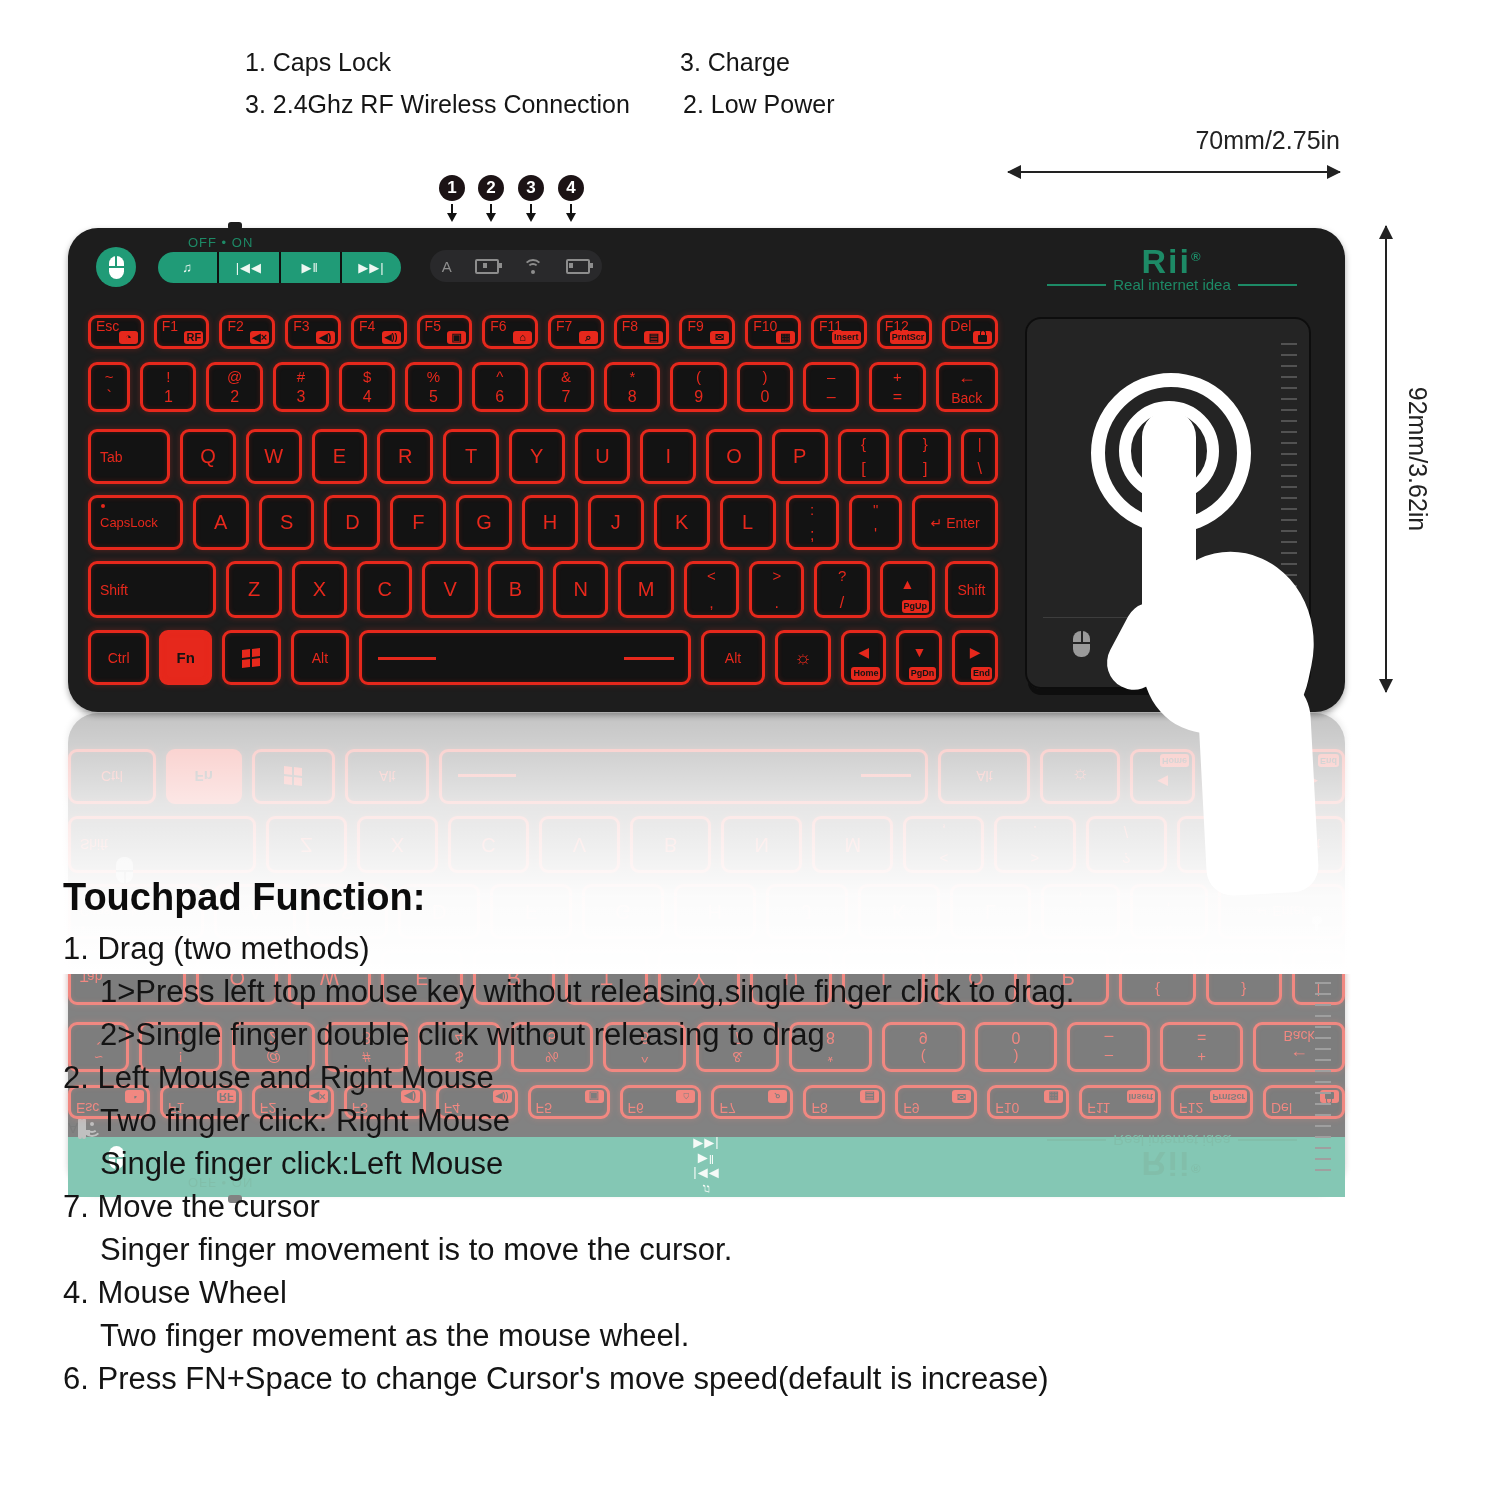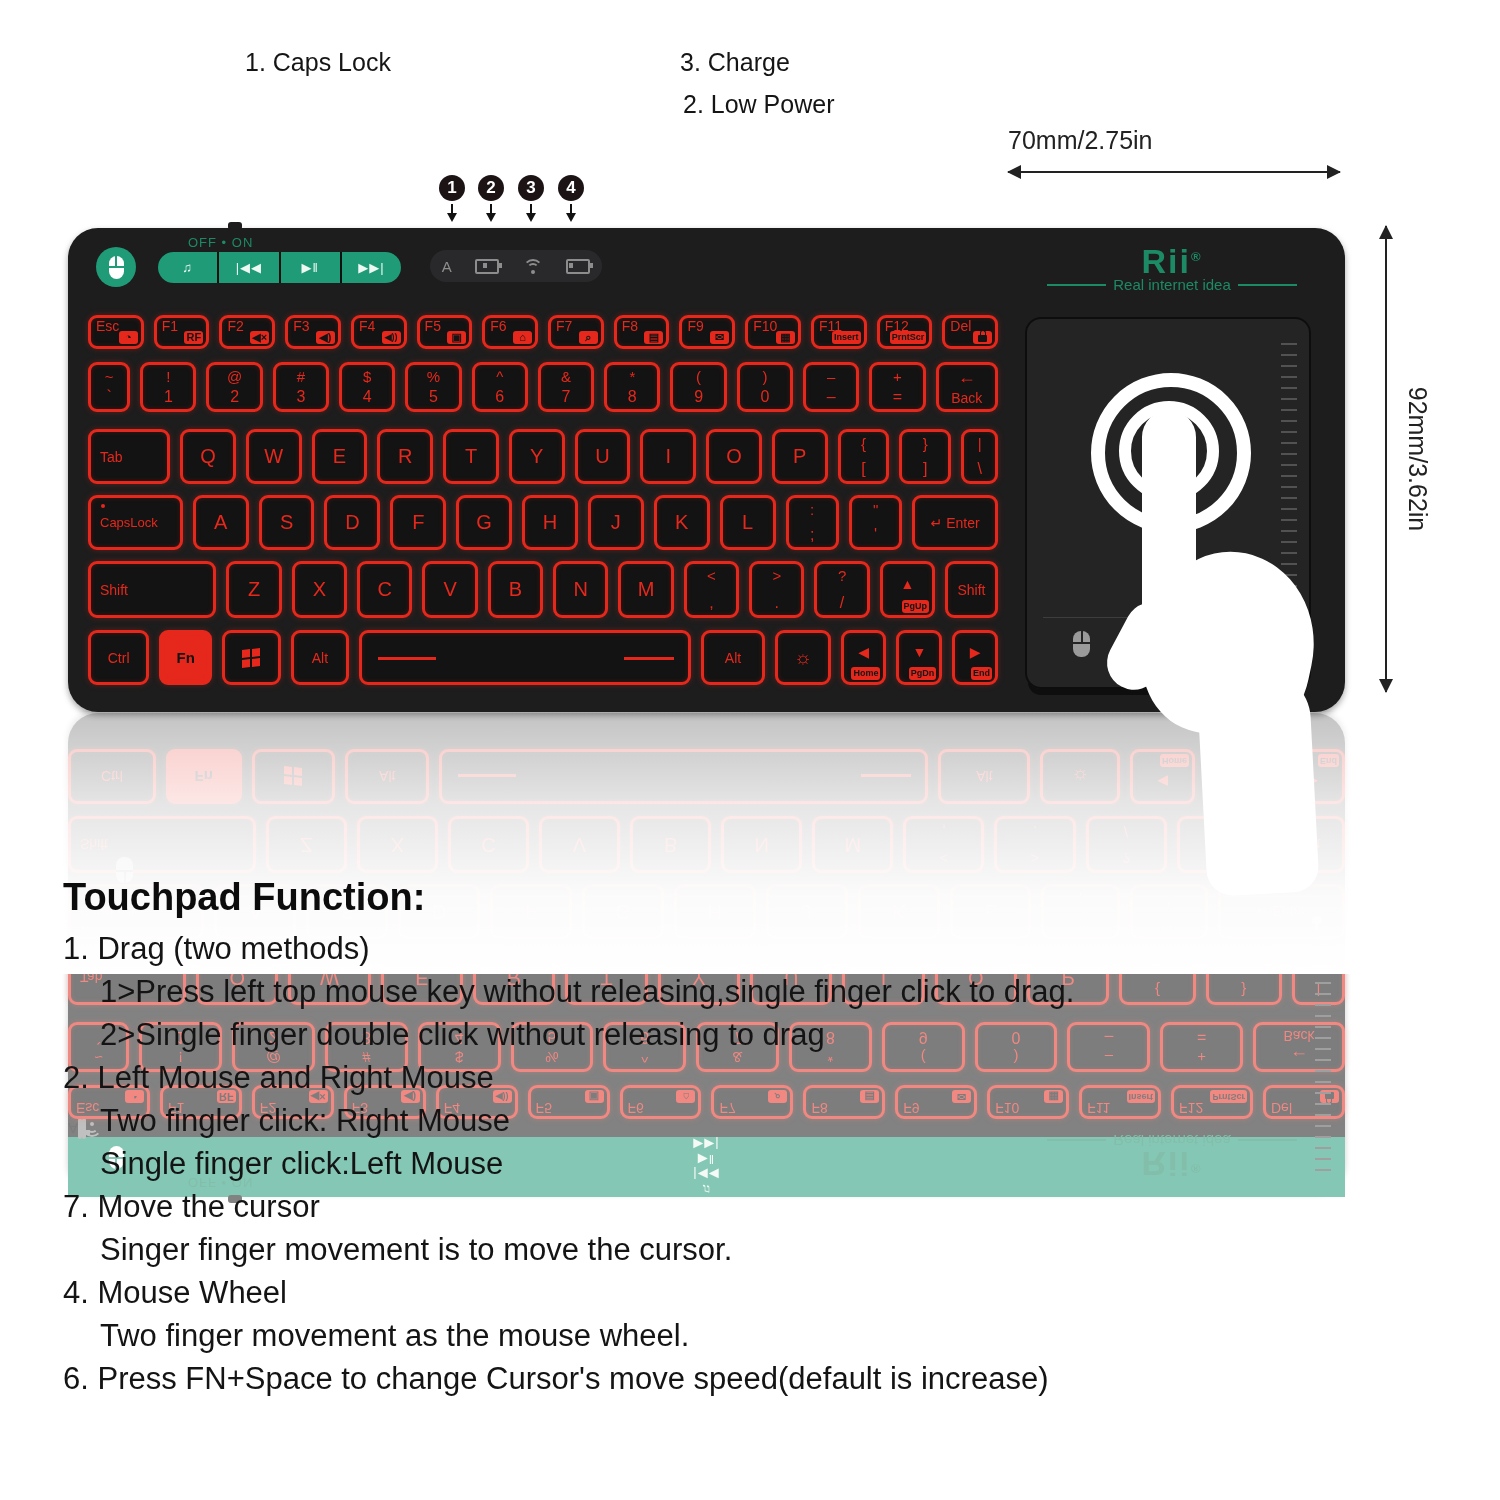--- a/index.html
+++ b/index.html
@@ -14,21 +14,21 @@
   #markers{position:absolute;z-index:4;}
   .cm{position:absolute;top:175px;width:26px;}
   .cm1{left:439px}.cm2{left:478px}.cm3{left:518px}.cm4{left:558px}
   .cm-num{display:block;width:26px;height:26px;border-radius:50%;background:#1c1315;color:#fff;
           font-weight:bold;font-size:17px;line-height:26px;text-align:center;}
   .cm-stem{position:absolute;left:12px;top:29px;width:2px;height:14px;background:#111;}
   .cm-stem::after{content:"";position:absolute;left:-4px;bottom:-9px;border:5px solid transparent;border-top:9px solid #111;}
 
   
   .dim-h{position:absolute;left:1008px;top:126px;width:332px;z-index:4;}
-  .dim-h .dim-label{text-align:left;font-size:25px;color:#222;}
+  .dim-h .dim-label{text-align:right;font-size:25px;color:#222;}
   .hline{position:relative;margin-top:16px;height:2px;background:#222;}
   .hline::before{content:"";position:absolute;left:-1px;top:-6px;border:7px solid transparent;border-right:14px solid #222;border-left:none;}
   .hline::after{content:"";position:absolute;right:-1px;top:-6px;border:7px solid transparent;border-left:14px solid #222;border-right:none;}
   .dim-v{position:absolute;left:1377px;top:226px;height:466px;z-index:4;}
   .vline{position:absolute;left:8px;top:0;bottom:0;width:2px;background:#222;}
   .vline::before{content:"";position:absolute;top:-1px;left:-6px;border:7px solid transparent;border-bottom:14px solid #222;border-top:none;}
   .vline::after{content:"";position:absolute;bottom:-1px;left:-6px;border:7px solid transparent;border-top:14px solid #222;border-bottom:none;}
   .dim-label-v{position:absolute;left:26px;top:50%;transform:translateY(-50%);
                writing-mode:vertical-rl;font-size:25px;color:#222;white-space:nowrap;}
 
@@ -136,20 +136,21 @@
   .iline{font-size:31px;line-height:43px;color:#141414;white-space:nowrap;}
   .iline.ind{padding-left:37px;}
 </style>
 </head>
 <body>
 
 <div id="scene">
 
   <div class="lg l1">1. Caps Lock</div>
   <div class="lg l2">3. Charge</div>
+  <div class="lg l3">3. 2.4Ghz RF Wireless Connection</div>
   <div class="lg l4">2. Low Power</div>
 
   <div class="dim-h">
     <div class="dim-label">70mm/2.75in</div>
     <div class="hline"></div>
   </div>
 
   <div class="dim-v">
     <div class="vline"></div>
     <div class="dim-label-v">92mm/3.62in</div>

